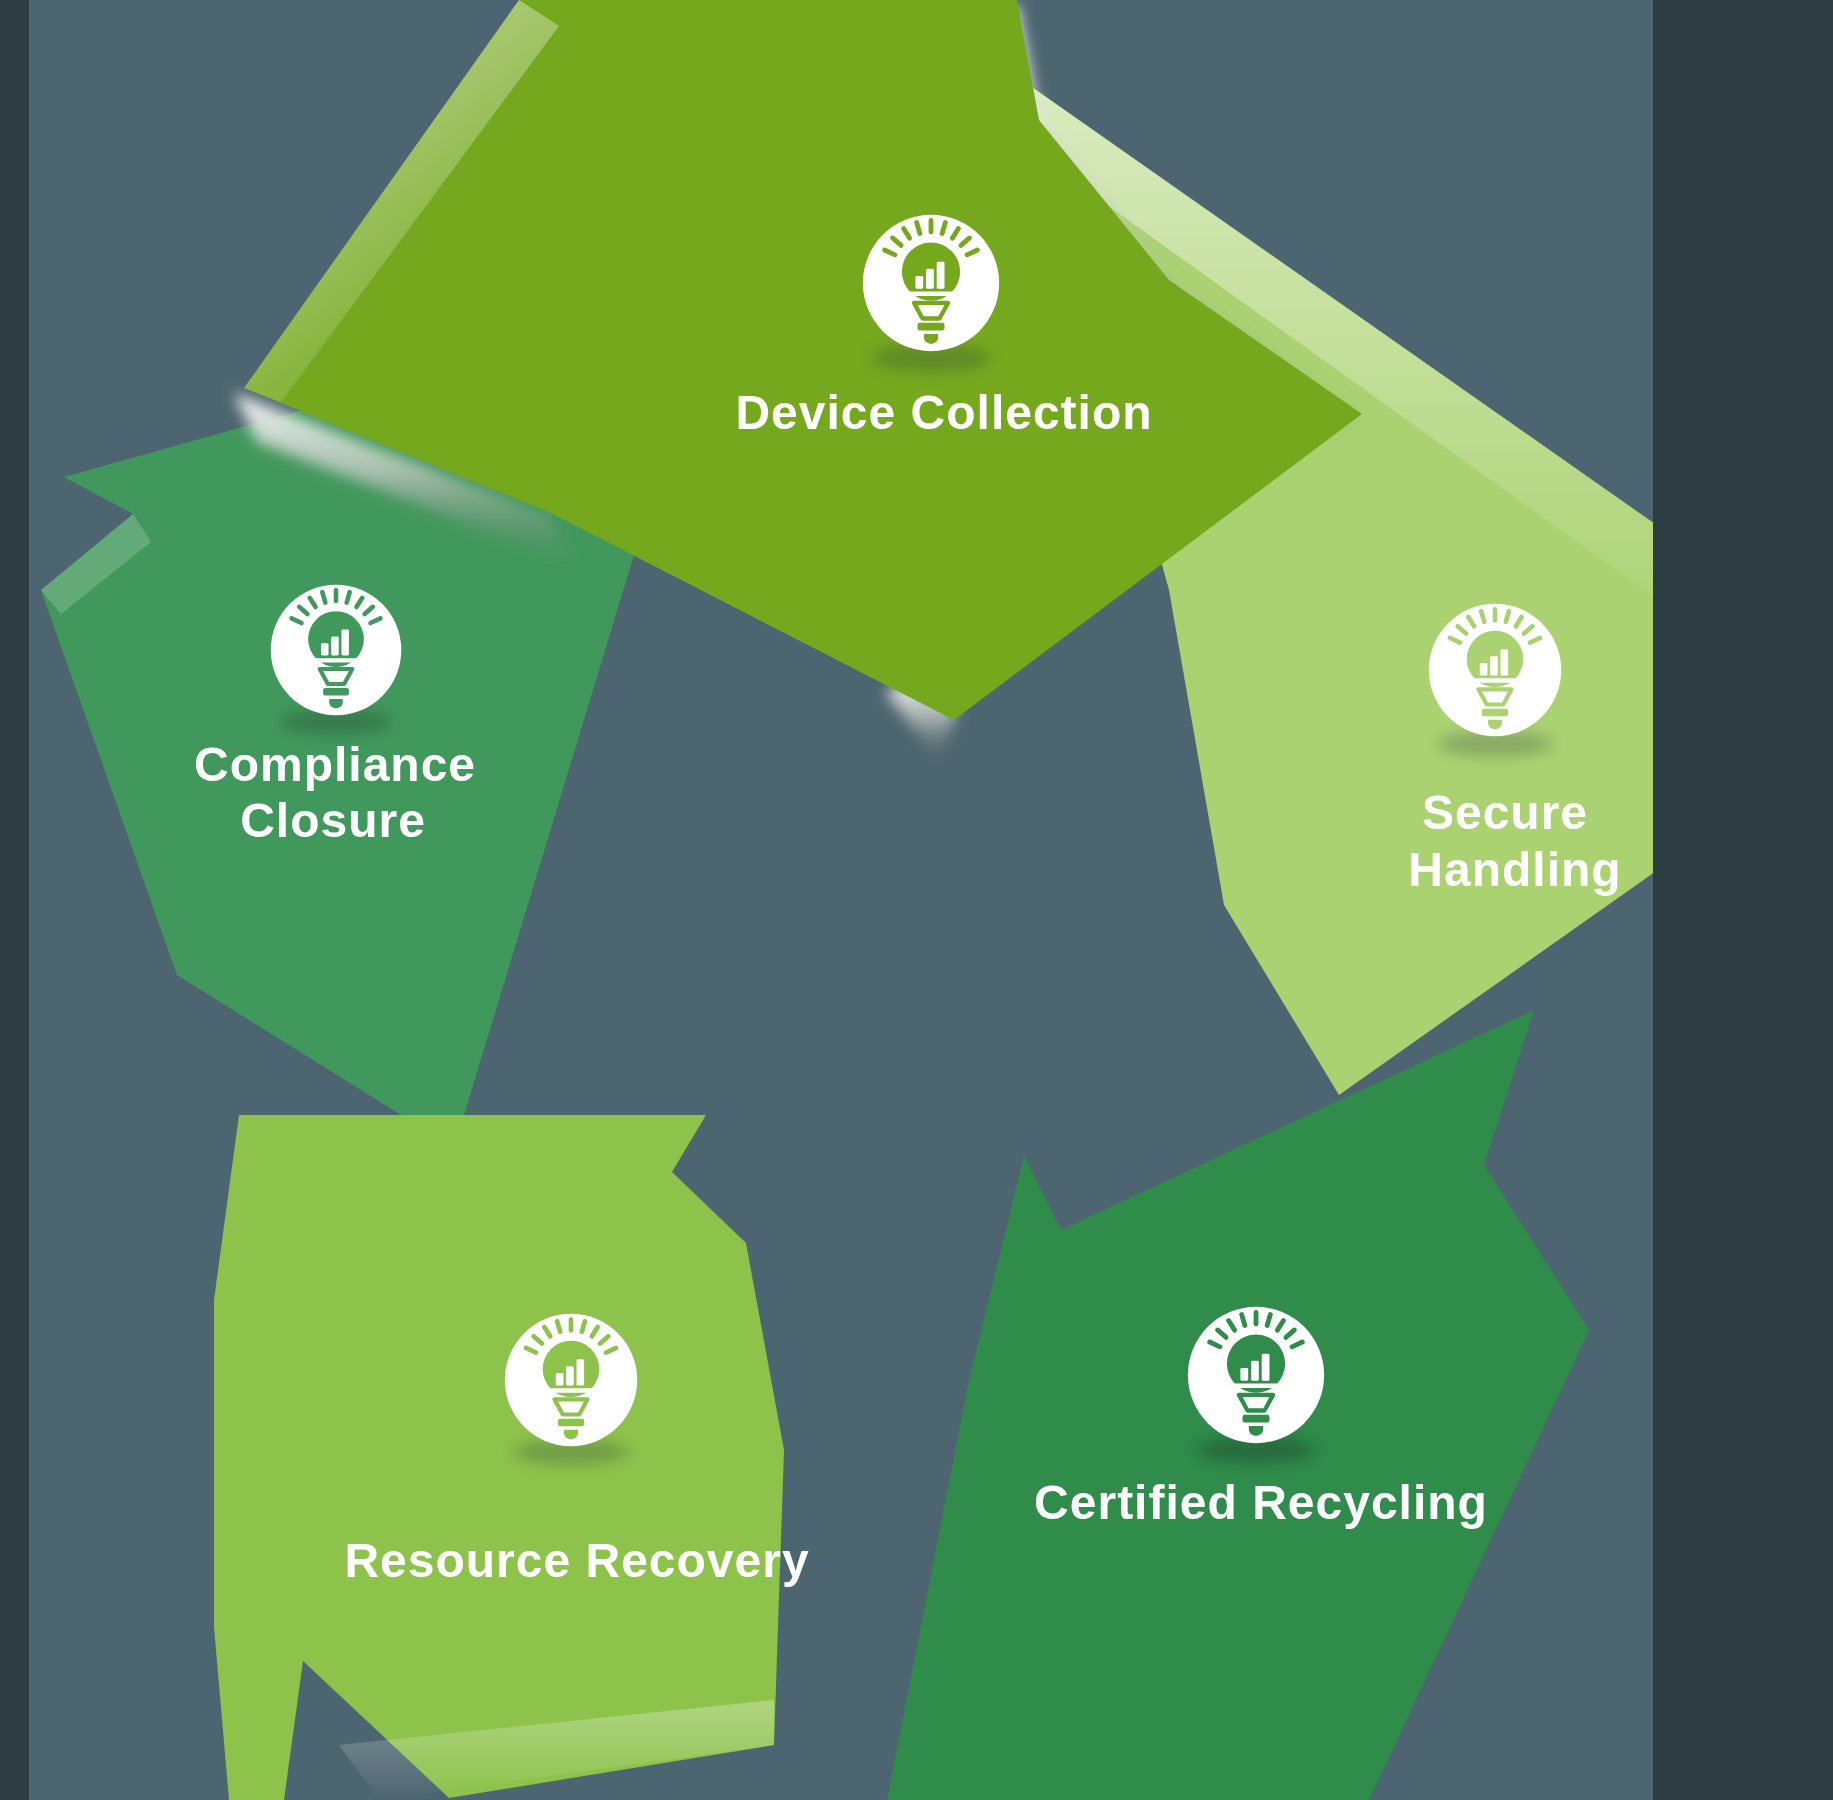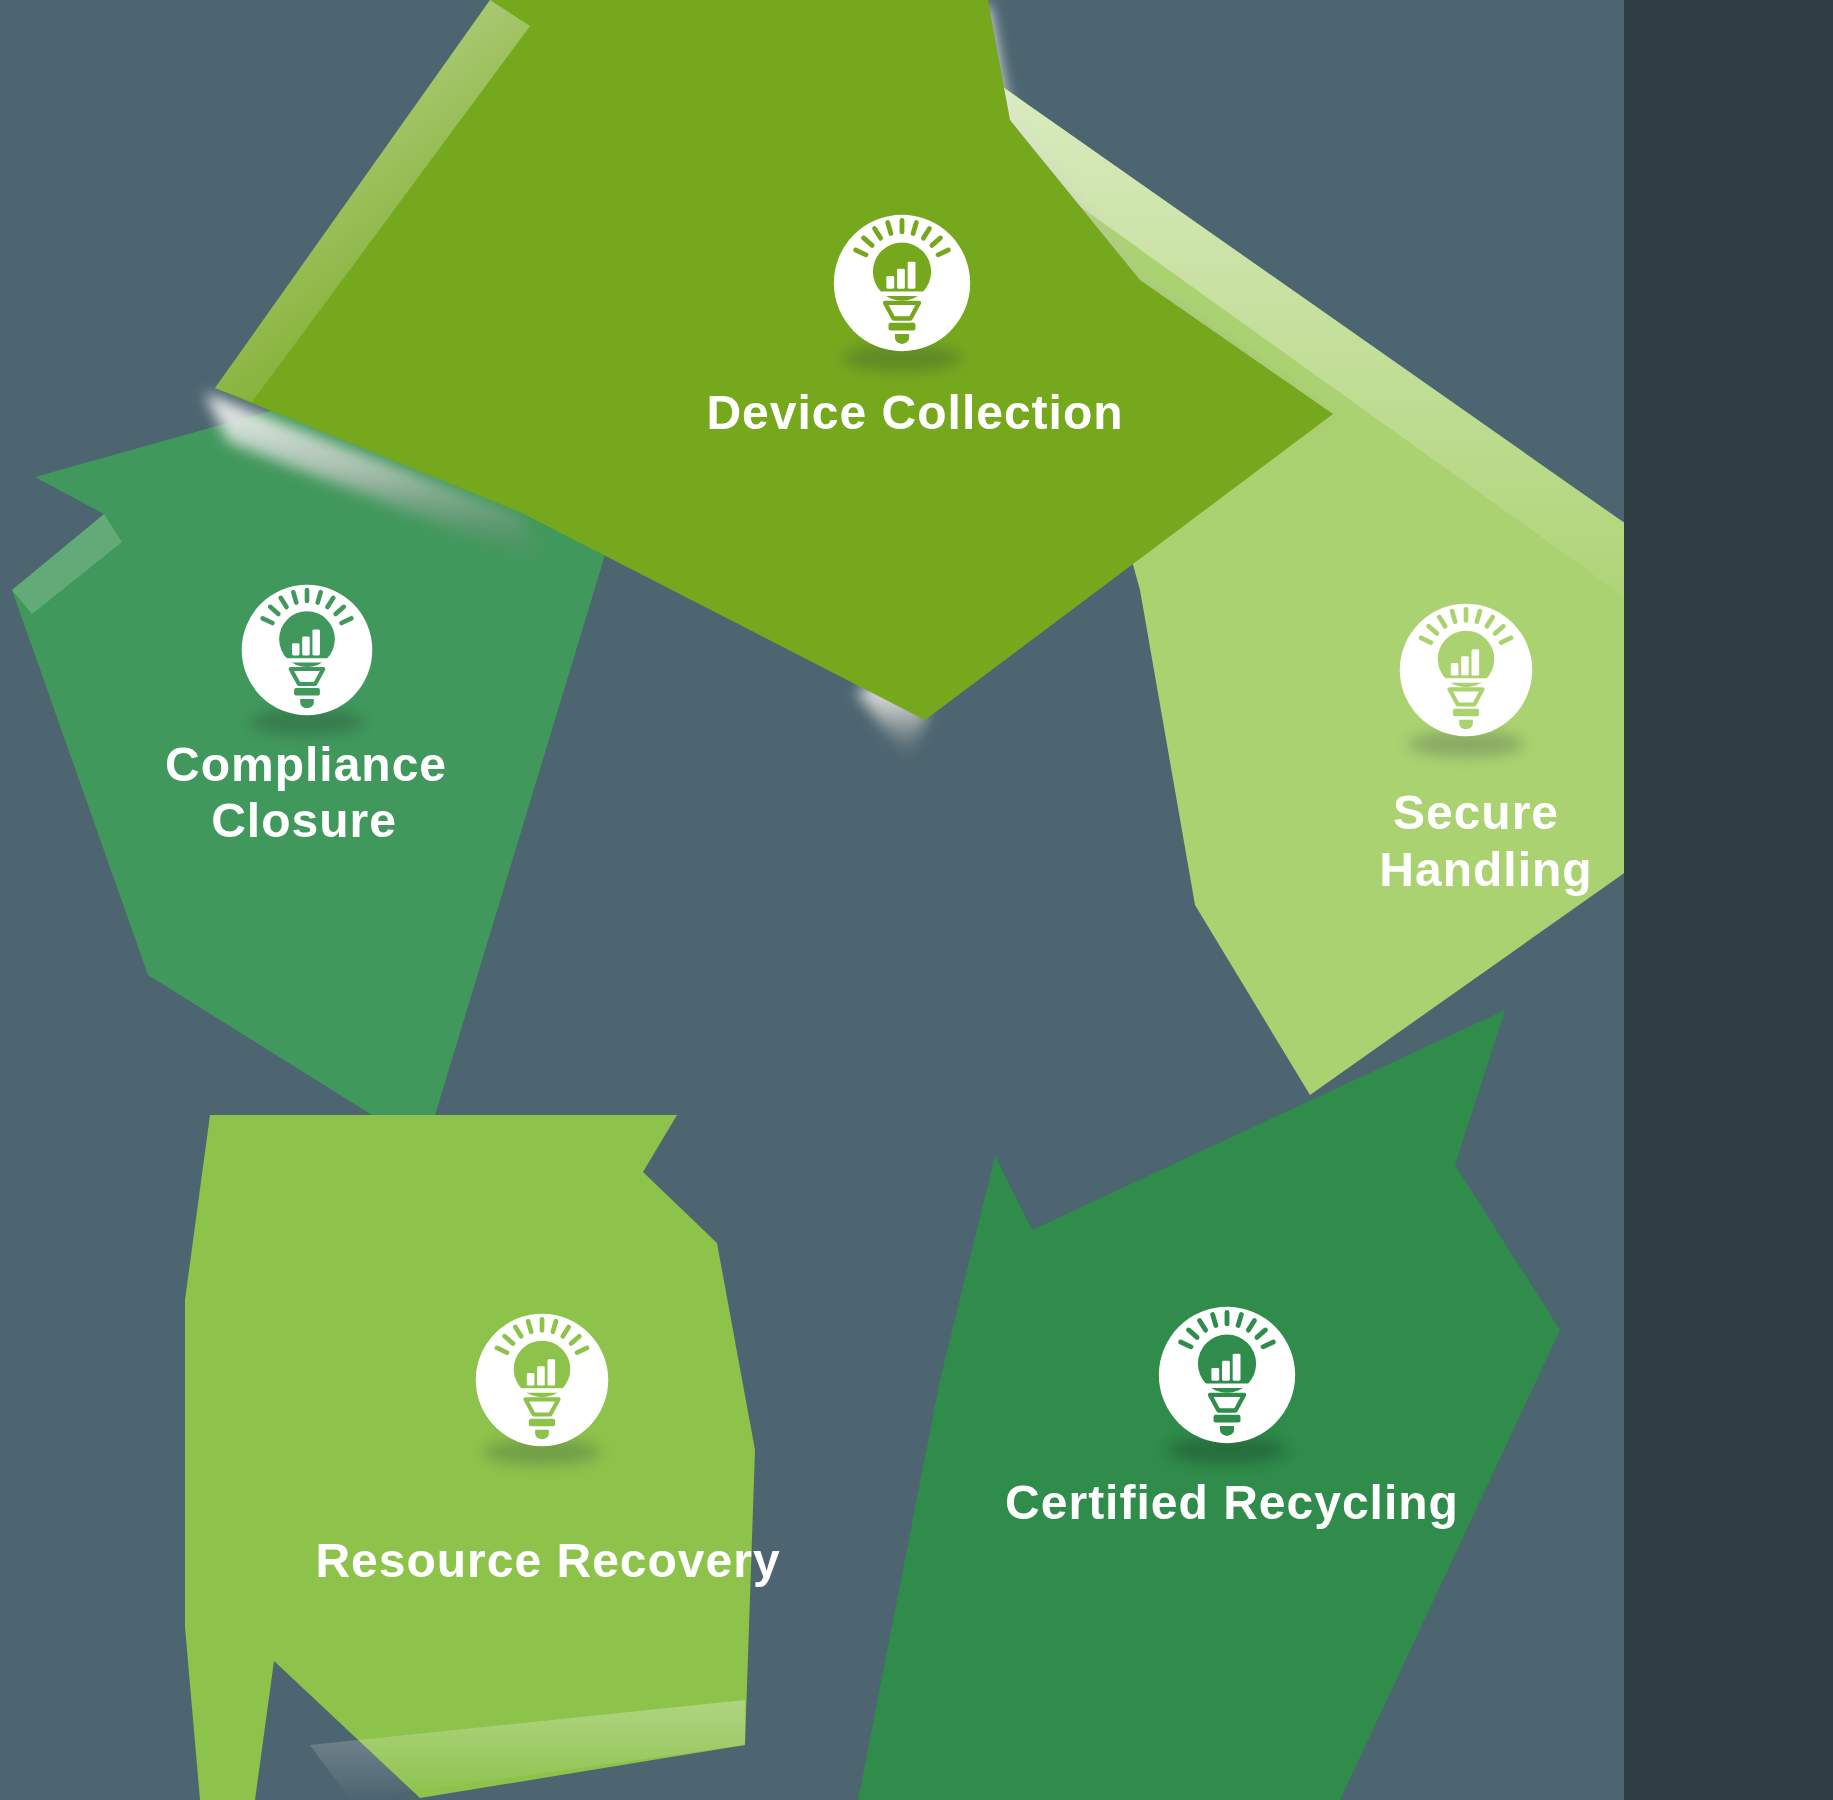--- a/index.html
+++ b/index.html
@@ -1,16 +1,16 @@
 <!DOCTYPE html>
 <html style="--c-bg: #4D6570; --c-0: #76A81E; --c-1: #ABD271; --c-2: #2F8C4B; --c-3: #8DC24B; --c-4: #41985C;"><head>
 <meta charset="utf-8">
 <style>
   html,body{margin:0;padding:0;background:#2e3d44;}
-  .stage{width:1624px;height:1800px;overflow:hidden;position:relative;}
+  .stage{width:1624px;height:1800px;overflow:hidden;position:relative;padding-left:29px;}
   svg{display:block;}
   text.label{
     font-family:"Liberation Sans",sans-serif;
     font-weight:700;
     fill:#ffffff;
     font-size:48px;
     letter-spacing:1px;
   }
 </style>
 </head>

